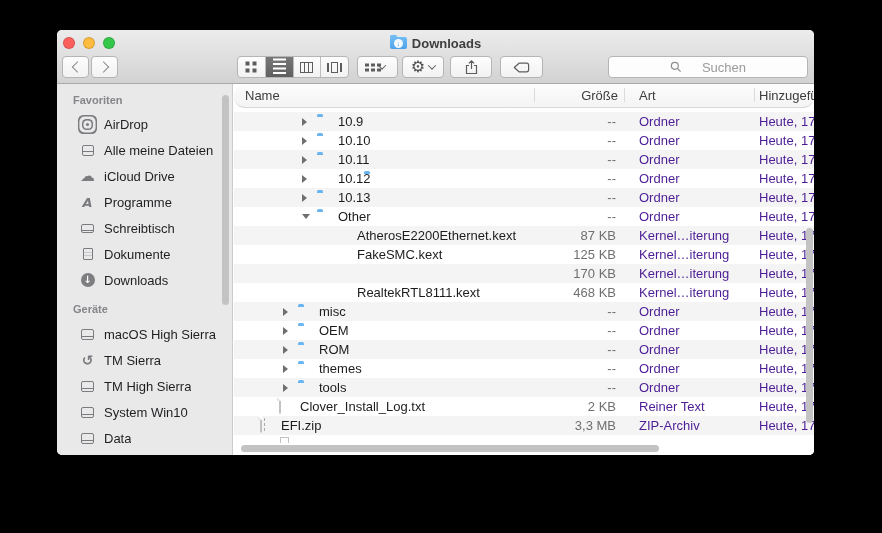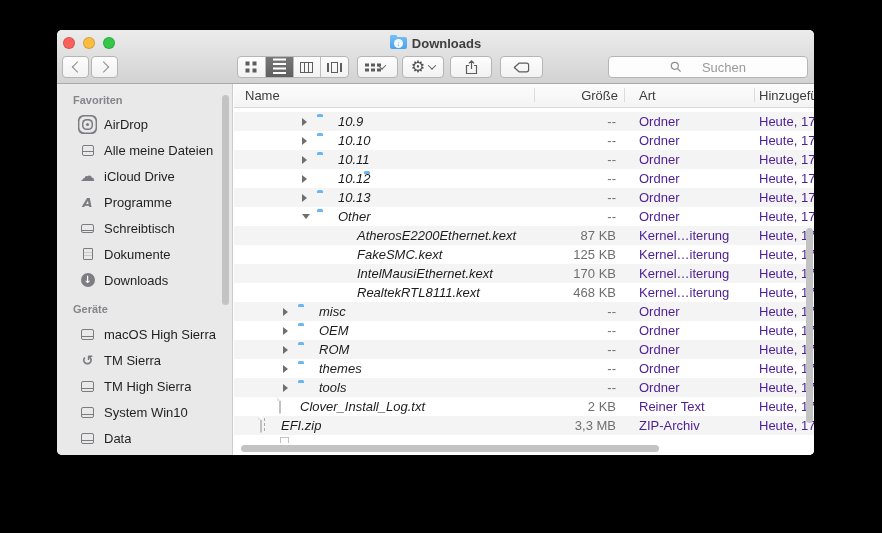--- a/index.html
+++ b/index.html
@@ -74,21 +74,21 @@
        background:linear-gradient(transparent 0 3px,#c9c9cc 3px 4px,transparent 4px 6px,#c9c9cc 6px 7px,transparent 7px);}
   .sic-downloads-icon::before{content:'↓';width:14px;height:14px;border-radius:50%;background:#7d7d82;
        color:#fff;font-size:10px;font-weight:700;line-height:14px;text-align:center;}
   .sic-hdd-icon::before{content:'';width:13px;height:11px;box-sizing:border-box;border:1.3px solid #7b7b80;border-radius:2px;
        background:linear-gradient(transparent 0 6px,#7b7b80 6px 7.2px,transparent 7.2px);}
   .sic-time-machine-icon::before{content:'↺';font-size:14px;font-weight:700;line-height:1;}
   .side-scroll{position:absolute;right:3px;top:11px;width:7px;height:210px;border-radius:4px;background:#c3c3c4;}
   
   .list{position:absolute;top:54px;left:177px;right:0;bottom:0;background:#fff;overflow:hidden;}
   .lheader{position:absolute;top:0;left:0;right:0;height:24px;background:linear-gradient(#fcfcfc,#f4f4f4);
-           border-bottom:1px solid #d8d8d8;box-sizing:border-box;color:#3c3c3c;}
+           border-bottom:1px solid #d8d8d8;box-sizing:border-box;color:#3c3c3c;border-radius:11px;}
   .hc{position:absolute;top:0;line-height:23px;font-size:13px;}
   .hsep{position:absolute;top:4px;bottom:5px;width:1px;background:#dcdcdc;}
   .rows{position:absolute;top:25px;left:0;right:0;bottom:0;background:#fff;}
   .lrow{position:absolute;left:0;right:0;height:19px;line-height:19px;font-size:13px;color:#1c1c1c;}
   .lrow.stripe{background:#f4f4f4;}
   .tri{position:absolute;width:0;height:0;}
   .tri.collapsed{border-left:5px solid #6f6f6f;border-top:4px solid transparent;border-bottom:4px solid transparent;top:5.5px;}
   .tri.expanded{border-top:5px solid #6f6f6f;border-left:4px solid transparent;border-right:4px solid transparent;top:7px;}
   .ric{position:absolute;top:4px;}
   .folder-ic{width:15px;height:11px;background:linear-gradient(#69b6f2,#4ba2ea);border-radius:1.5px;position:relative;}
@@ -97,21 +97,21 @@
   .kext-ic::before{content:'';position:absolute;inset:0;background:#c3c3c3;
        clip-path:polygon(50% 0%,96% 28%,82% 82%,50% 100%,18% 82%,4% 28%);}
   .kext-ic::after{content:'';position:absolute;inset:1.5px;background:#f6f6f6;
        clip-path:polygon(50% 0%,96% 28%,82% 82%,50% 100%,18% 82%,4% 28%);}
   .txt-ic,.zip-ic{width:11px;height:14px;background:#fff;border:1px solid #c2c2c2;border-radius:1px;position:relative;top:-1px;box-sizing:border-box;}
   .txt-ic::after{content:'';position:absolute;left:2px;right:2px;top:4px;height:1px;background:#d8d8d8;
        box-shadow:0 2px 0 #d8d8d8,0 4px 0 #d8d8d8;}
   .txt-ic::before,.zip-ic::before{content:'';position:absolute;top:-1px;right:-1px;
        border-style:solid;border-width:0 4px 4px 0;border-color:#e6e6e6 #fff #e6e6e6 transparent;}
   .zip-ic::after{content:'';position:absolute;left:2.5px;top:1px;bottom:1px;width:0;border-left:1px dashed #a9a9a9;}
-  .nm{position:absolute;white-space:nowrap;font-style:italic;}
+  .nm{position:absolute;white-space:nowrap;}
   .sz{position:absolute;left:300px;width:82px;text-align:right;color:#6f6f6f;}
   .knd{position:absolute;left:405px;color:#4c1d95;white-space:nowrap;}
   .dt{position:absolute;left:525px;color:#4c1d95;white-space:nowrap;}
   .file-tip{position:absolute;left:46px;width:9px;height:6px;border:1px solid #c2c2c2;border-bottom:none;background:#fff;box-sizing:border-box;}
   .vscroll{position:absolute;right:1px;top:144px;width:7px;height:195px;border-radius:4px;background:#c3c3c4;}
   .hscroll{position:absolute;left:7px;bottom:3px;width:418px;height:7px;border-radius:4px;background:#c3c3c4;}
 </style>
 </head>
 <body>
 
@@ -247,21 +247,21 @@
     </div>
     <div class="rows" id="rows">
         <div class="lrow stripe" style="top: 3px;"><span class="tri collapsed" style="left: 68px;"></span><span class="ric folder-ic" style="left: 83px;"></span><span class="nm" style="left: 104px;">10.9</span><span class="sz">--</span><span class="knd">Ordner</span><span class="dt">Heute, 17</span></div>
         <div class="lrow" style="top: 22px;"><span class="tri collapsed" style="left: 68px;"></span><span class="ric folder-ic" style="left: 83px;"></span><span class="nm" style="left: 104px;">10.10</span><span class="sz">--</span><span class="knd">Ordner</span><span class="dt">Heute, 17</span></div>
         <div class="lrow stripe" style="top: 41px;"><span class="tri collapsed" style="left: 68px;"></span><span class="ric folder-ic" style="left: 83px;"></span><span class="nm" style="left: 104px;">10.11</span><span class="sz">--</span><span class="knd">Ordner</span><span class="dt">Heute, 17</span></div>
         <div class="lrow" style="top: 60px; padding-left: 47px;"><span class="tri collapsed" style="left: 68px;"></span><span class="ric folder-ic" style="left: 83px;"></span><span class="nm" style="left: 104px;">10.12</span><span class="sz">--</span><span class="knd">Ordner</span><span class="dt">Heute, 17</span></div>
         <div class="lrow stripe" style="top: 79px;"><span class="tri collapsed" style="left: 68px;"></span><span class="ric folder-ic" style="left: 83px;"></span><span class="nm" style="left: 104px;">10.13</span><span class="sz">--</span><span class="knd">Ordner</span><span class="dt">Heute, 17</span></div>
         <div class="lrow" style="top: 98px;"><span class="tri expanded" style="left: 68px;"></span><span class="ric folder-ic" style="left: 83px;"></span><span class="nm" style="left: 104px;">Other</span><span class="sz">--</span><span class="knd">Ordner</span><span class="dt">Heute, 17</span></div>
         <div class="lrow stripe" style="top: 117px;"><span class="ric kext-ic" style="left: 102px;"></span><span class="nm" style="left: 123px;">AtherosE2200Ethernet.kext</span><span class="sz">87 KB</span><span class="knd">Kernel…iterung</span><span class="dt">Heute, 17</span></div>
         <div class="lrow" style="top: 136px;"><span class="ric kext-ic" style="left: 102px;"></span><span class="nm" style="left: 123px;">FakeSMC.kext</span><span class="sz">125 KB</span><span class="knd">Kernel…iterung</span><span class="dt">Heute, 17</span></div>
-        <div class="lrow stripe" style="top: 155px;"><span class="ric kext-ic" style="left: 102px;"></span><span class="nm" style="left: 123px;">IntelMausiEthernet.kext</span><span class="sz">170 KB</span><span class="knd">Kernel…iterung</span><span class="dt">Heute, 17</span></div>
+        <div class="lrow stripe" style="top: 155px;"><span class="ric kext-ic" style="left: 102px;"></span><span class="sz">170 KB</span><span class="knd">Kernel…iterung</span><span class="dt">Heute, 17</span></div>
         <div class="lrow" style="top: 174px;"><span class="ric kext-ic" style="left: 102px;"></span><span class="nm" style="left: 123px; text-align: center;">RealtekRTL8111.kext</span><span class="sz">468 KB</span><span class="knd">Kernel…iterung</span><span class="dt">Heute, 17</span></div>
         <div class="lrow stripe" style="top: 193px;"><span class="tri collapsed" style="left: 49px;"></span><span class="ric folder-ic" style="left: 64px;"></span><span class="nm" style="left: 85px;">misc</span><span class="sz">--</span><span class="knd">Ordner</span><span class="dt">Heute, 17</span></div>
         <div class="lrow" style="top: 212px;"><span class="tri collapsed" style="left: 49px;"></span><span class="ric folder-ic" style="left: 64px;"></span><span class="nm" style="left: 85px;">OEM</span><span class="sz">--</span><span class="knd">Ordner</span><span class="dt">Heute, 17</span></div>
         <div class="lrow stripe" style="top: 231px;"><span class="tri collapsed" style="left: 49px;"></span><span class="ric folder-ic" style="left: 64px;"></span><span class="nm" style="left: 85px;">ROM</span><span class="sz">--</span><span class="knd">Ordner</span><span class="dt">Heute, 17</span></div>
         <div class="lrow" style="top: 250px;"><span class="tri collapsed" style="left: 49px;"></span><span class="ric folder-ic" style="left: 64px;"></span><span class="nm" style="left: 85px;">themes</span><span class="sz">--</span><span class="knd">Ordner</span><span class="dt">Heute, 17</span></div>
         <div class="lrow stripe" style="top: 269px;"><span class="tri collapsed" style="left: 49px;"></span><span class="ric folder-ic" style="left: 64px;"></span><span class="nm" style="left: 85px;">tools</span><span class="sz">--</span><span class="knd">Ordner</span><span class="dt">Heute, 17</span></div>
         <div class="lrow" style="top: 288px;"><span class="ric txt-ic" style="left: 45px;"></span><span class="nm" style="left: 66px;">Clover_Install_Log.txt</span><span class="sz">2 KB</span><span class="knd">Reiner Text</span><span class="dt">Heute, 17</span></div>
         <div class="lrow stripe" style="top: 307px;"><span class="ric zip-ic" style="left: 26px;"></span><span class="nm" style="left: 47px;">EFI.zip</span><span class="sz">3,3 MB</span><span class="knd">ZIP-Archiv</span><span class="dt">Heute, 17</span></div>
         <span class="file-tip" style="top: 328px;"></span>
       </div>

